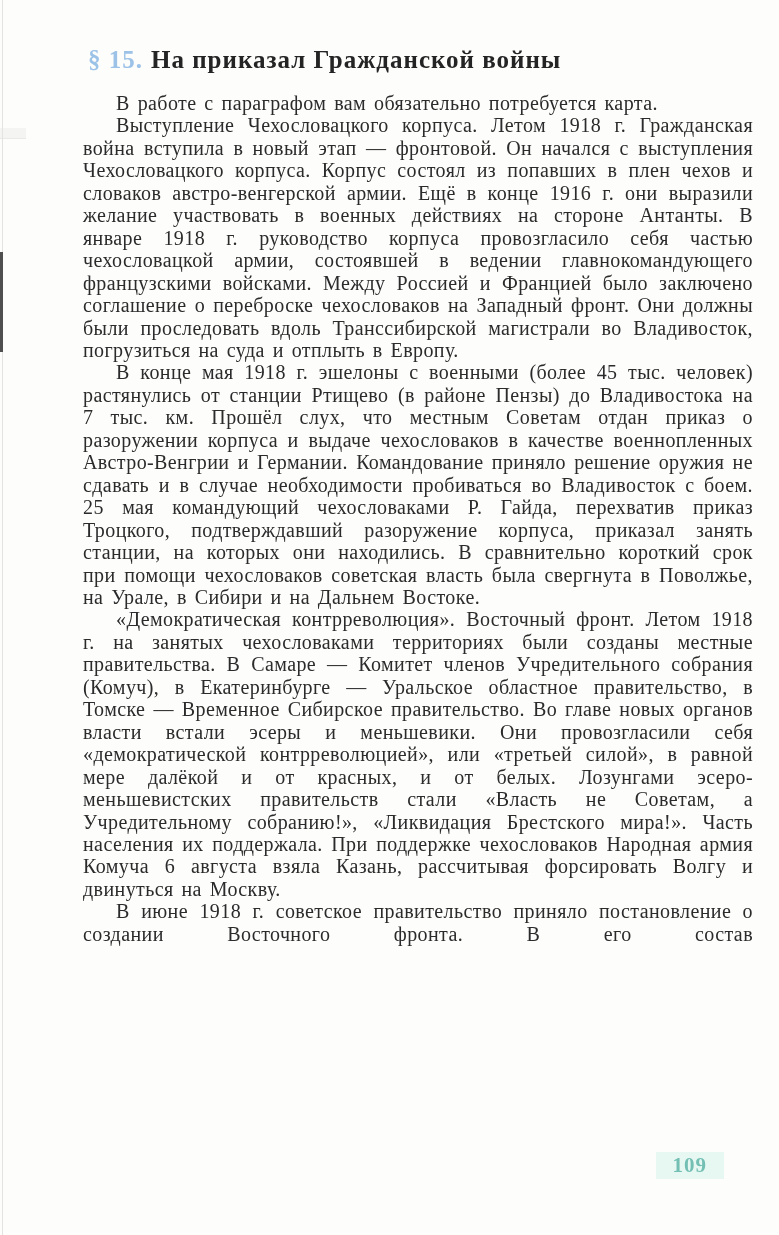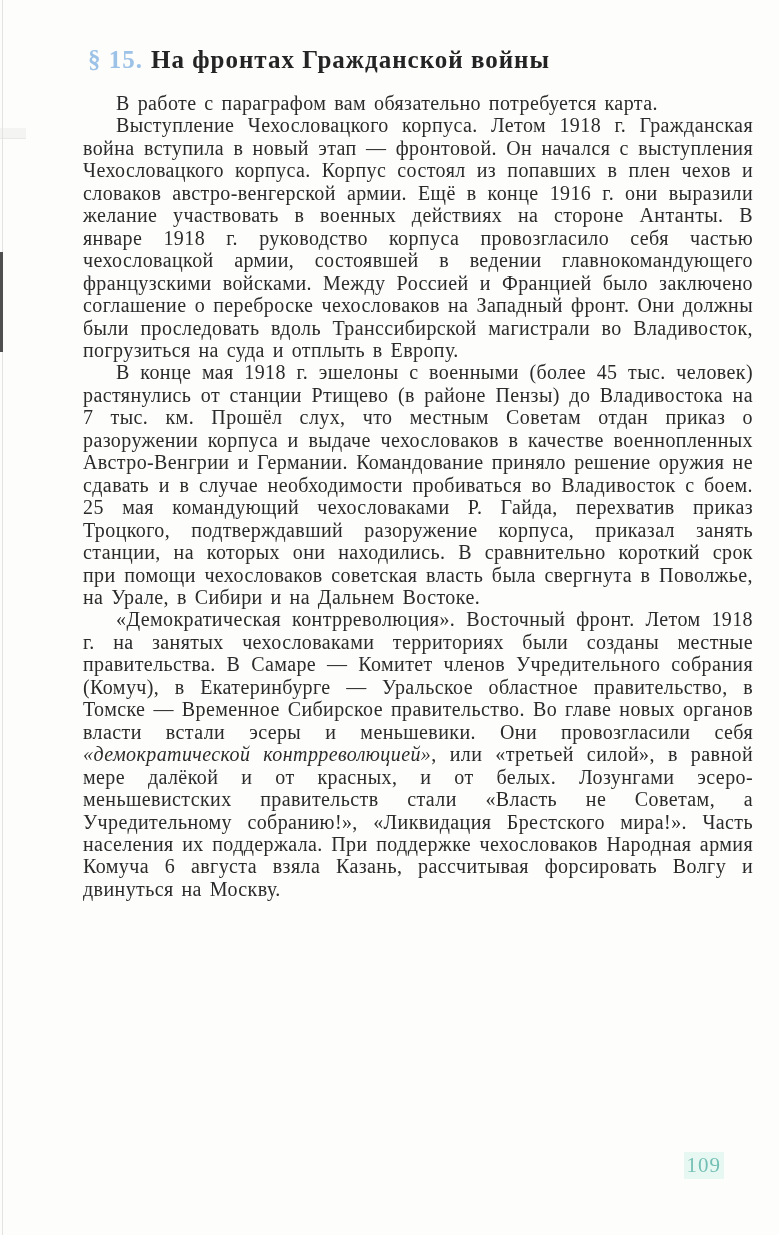--- a/index.html
+++ b/index.html
@@ -72,43 +72,45 @@
     -webkit-hyphens: auto;
   }
   .body-text p {
     margin: 0;
     text-indent: 33px;
   }
   .body-text p.continued {
     text-align-last: justify;
   }
   .seg-b { font-weight: normal; }
-  .seg-i { font-style: italic; }
+  .seg-i { }
   .seg-r { font-weight: normal; font-style: normal; }
   .page-number {
     position: absolute;
     top: 1152px;
     right: 55px;
     font-size: 21px;
     letter-spacing: 1px;
-    padding: 1px 3px;
+    padding: 1px 17px;
     background: #e7f8f2;
+    font-weight: bold;
   }
 </style>
 </head>
 <body>
 
 <div class="page">
   <div class="scan-notch"></div>
   <div class="scan-edge"></div>
   <div class="scan-edge-dark"></div>
 
-  <h1 class="heading"><span class="para-num" style="color: rgb(156, 194, 232);">§ 15.</span><span>На фронтах Гражданской войны</span></h1>
+  <h1 class="heading"><span class="para-num" style="color: rgb(156, 194, 232);">§ 15.</span><span>На приказал Гражданской войны</span></h1>
 
   <div class="body-text" style="color: rgb(43, 43, 43); margin-left: 28px;">
       <p><span class="seg-r">В работе с параграфом вам обязательно потребуется карта.</span></p>
       <p><span class="seg-b">Выступление Чехословацкого корпуса. </span><span class="seg-r">Летом 1918 г. Гражданская война вступила в новый этап — фронтовой. Он начался с выступления Чехословацкого корпуса. Корпус состоял из попавших в плен чехов и словаков австро-венгерской армии. Ещё в конце 1916 г. они выразили желание участвовать в военных действиях на стороне Антанты. В январе 1918 г. руководство корпуса провозгласило себя частью чехословацкой армии, состоявшей в ведении главнокомандующего французскими войсками. Между Россией и Францией было заключено соглашение о переброске чехословаков на Западный фронт. Они должны были проследовать вдоль Транссибирской магистрали во Владивосток, погрузиться на суда и отплыть в Европу.</span></p>
       <p><span class="seg-r">В конце мая 1918 г. эшелоны с военными (более 45 тыс. человек) растянулись от станции Ртищево (в районе Пензы) до Владивостока на 7 тыс. км. Прошёл слух, что местным Советам отдан приказ о разоружении корпуса и выдаче чехословаков в качестве военнопленных Австро-Венгрии и Германии. Командование приняло решение оружия не сдавать и в случае необходимости пробиваться во Владивосток с боем. 25 мая командующий чехословаками Р. Гайда, перехватив приказ Троцкого, подтверждавший разоружение корпуса, приказал занять станции, на которых они находились. В сравнительно короткий срок при помощи чехословаков советская власть была свергнута в Поволжье, на Урале, в Сибири и на Дальнем Востоке.</span></p>
       <p><span class="seg-b">«Демократическая контрреволюция». Восточный фронт. </span><span class="seg-r">Летом 1918 г. на занятых чехословаками территориях были созданы местные правительства. В Самаре — Комитет членов Учредительного собрания (Комуч), в Екатеринбурге — Уральское областное правительство, в Томске — Временное Сибирское правительство. Во главе новых органов власти встали эсеры и меньшевики. Они провозгласили себя </span><span class="seg-i">«демократической контрреволюцией»</span><span class="seg-r">, или «третьей силой», в равной мере далёкой и от красных, и от белых. Лозунгами эсеро-меньшевистских правительств стали «Власть не Советам, а Учредительному собранию!», «Ликвидация Брестского мира!». Часть населения их поддержала. При поддержке чехословаков Народная армия Комуча 6 августа взяла Казань, рассчитывая форсировать Волгу и двинуться на Москву.</span></p>
+      <p class="continued"><span class="seg-r">В июне 1918 г. советское правительство приняло постановление о создании Восточного фронта. В его состав</span></p>
     </div>
 
   <div class="page-number" style="color: rgb(116, 191, 180);">109</div>
 </div>
 
 </body></html>

